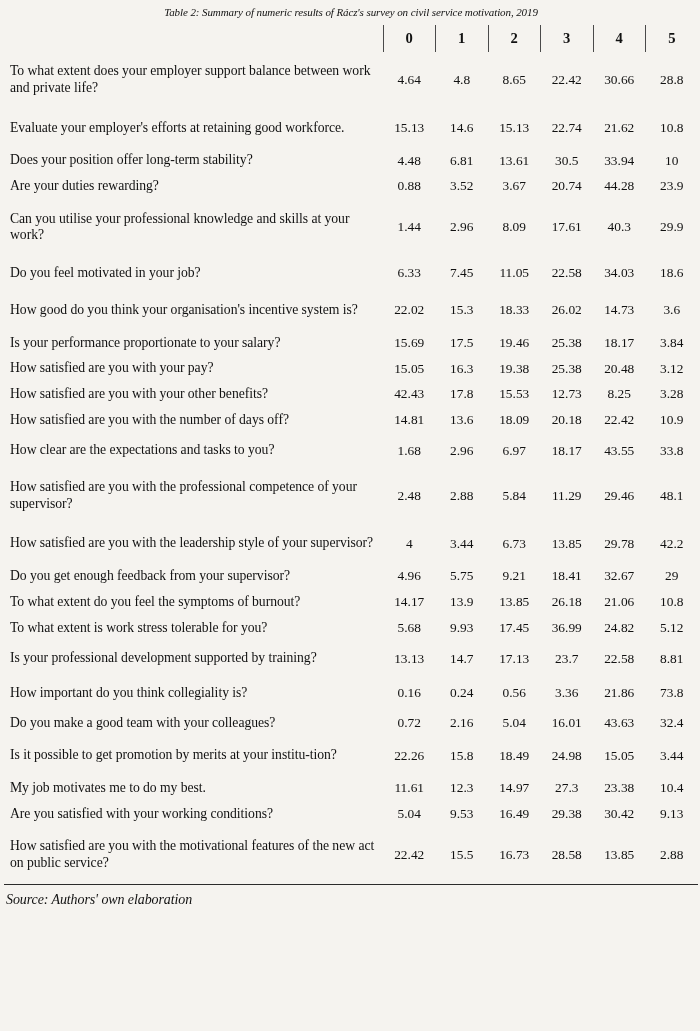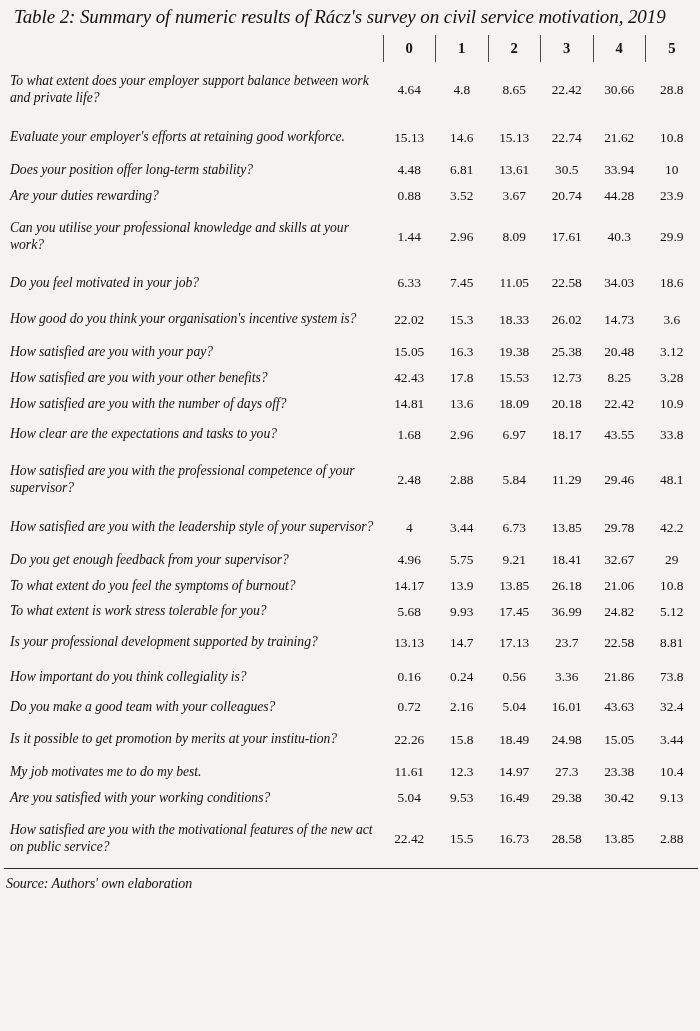--- a/index.html
+++ b/index.html
@@ -17,25 +17,26 @@
   }
   .page {
     width: 700px;
     height: 1031px;
     box-sizing: border-box;
     padding: 0;
     position: relative;
   }
   .table-title {
     font-style: italic;
-    font-size: 19px;
+    font-size: 11px;
     line-height: 1.2;
-    padding: 6px 4px 6px 14px;
+    padding: 6px 4px 6px 6px;
     white-space: nowrap;
     letter-spacing: -0.1px;
+    text-align: center;
   }
   table.data-table {
     border-collapse: collapse;
     width: 694px;
     margin: 0 0 0 4px;
     table-layout: fixed;
     font-size: 13.6px;
   }
   table.data-table th,
   table.data-table td {
@@ -64,21 +65,20 @@
   tbody tr:last-child td {
     border-bottom: 1.6px solid #2b2b2b;
   }
   td.q-cell {
     text-align: left;
     line-height: 1.22;
     font-size: 13.7px;
     padding-left: 6px;
     padding-right: 8px;
     letter-spacing: -0.05px;
-    font-style: italic;
   }
   td.num-cell {
     text-align: center;
     border-left: 1px solid #4a4a4a;
     font-size: 13.4px;
     padding-left: 2px;
     padding-right: 2px;
   }
   tr.tall td { padding-top: 11px; padding-bottom: 12px; }
   tr.tall2 td { padding-top: 9px; padding-bottom: 9px; }
@@ -177,20 +177,29 @@
         <tr class="tall">
           <td class="q-cell">How good do you think your organisation's incentive system is?</td>
           <td class="num-cell">22.02</td>
           <td class="num-cell">15.3</td>
           <td class="num-cell">18.33</td>
           <td class="num-cell">26.02</td>
           <td class="num-cell">14.73</td>
           <td class="num-cell">3.6</td>
         </tr>
         <tr>
+          <td class="q-cell">Is your performance proportionate to your salary?</td>
+          <td class="num-cell">15.69</td>
+          <td class="num-cell">17.5</td>
+          <td class="num-cell">19.46</td>
+          <td class="num-cell">25.38</td>
+          <td class="num-cell">18.17</td>
+          <td class="num-cell">3.84</td>
+        </tr>
+        <tr>
           <td class="q-cell">How satisfied are you with your pay?</td>
           <td class="num-cell">15.05</td>
           <td class="num-cell">16.3</td>
           <td class="num-cell">19.38</td>
           <td class="num-cell">25.38</td>
           <td class="num-cell">20.48</td>
           <td class="num-cell">3.12</td>
         </tr>
         <tr>
           <td class="q-cell">How satisfied are you with your other benefits?</td>

